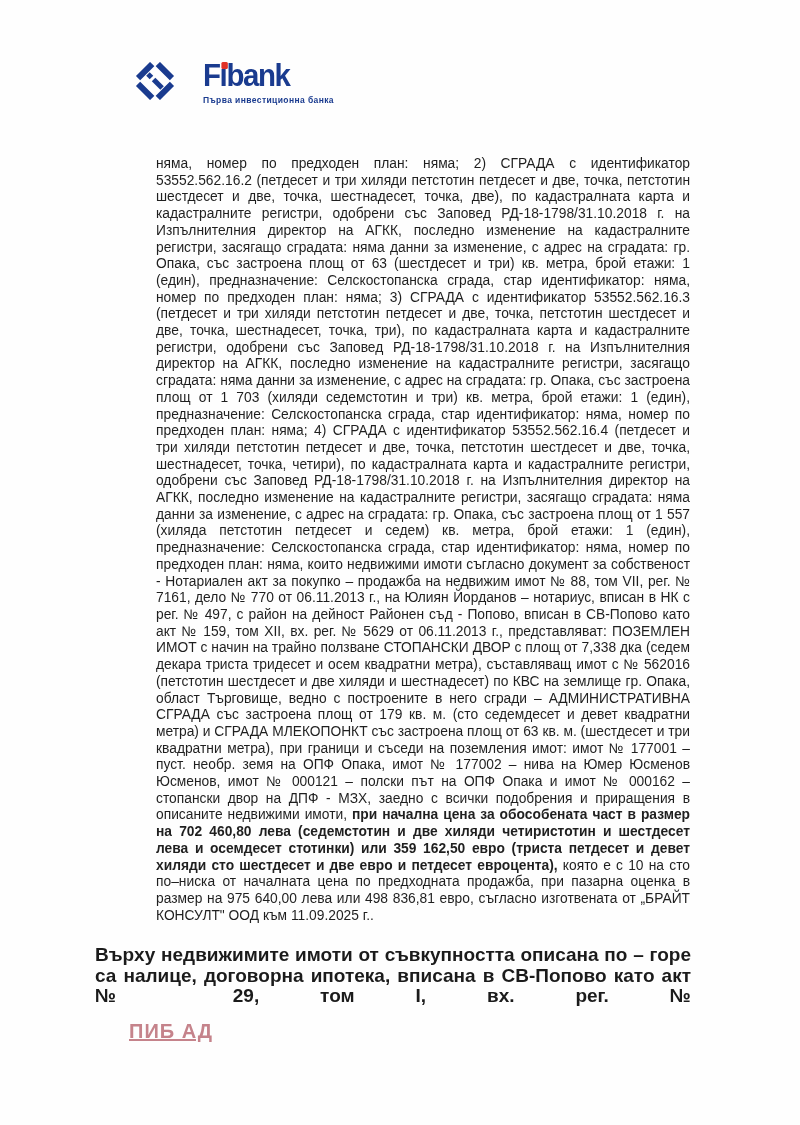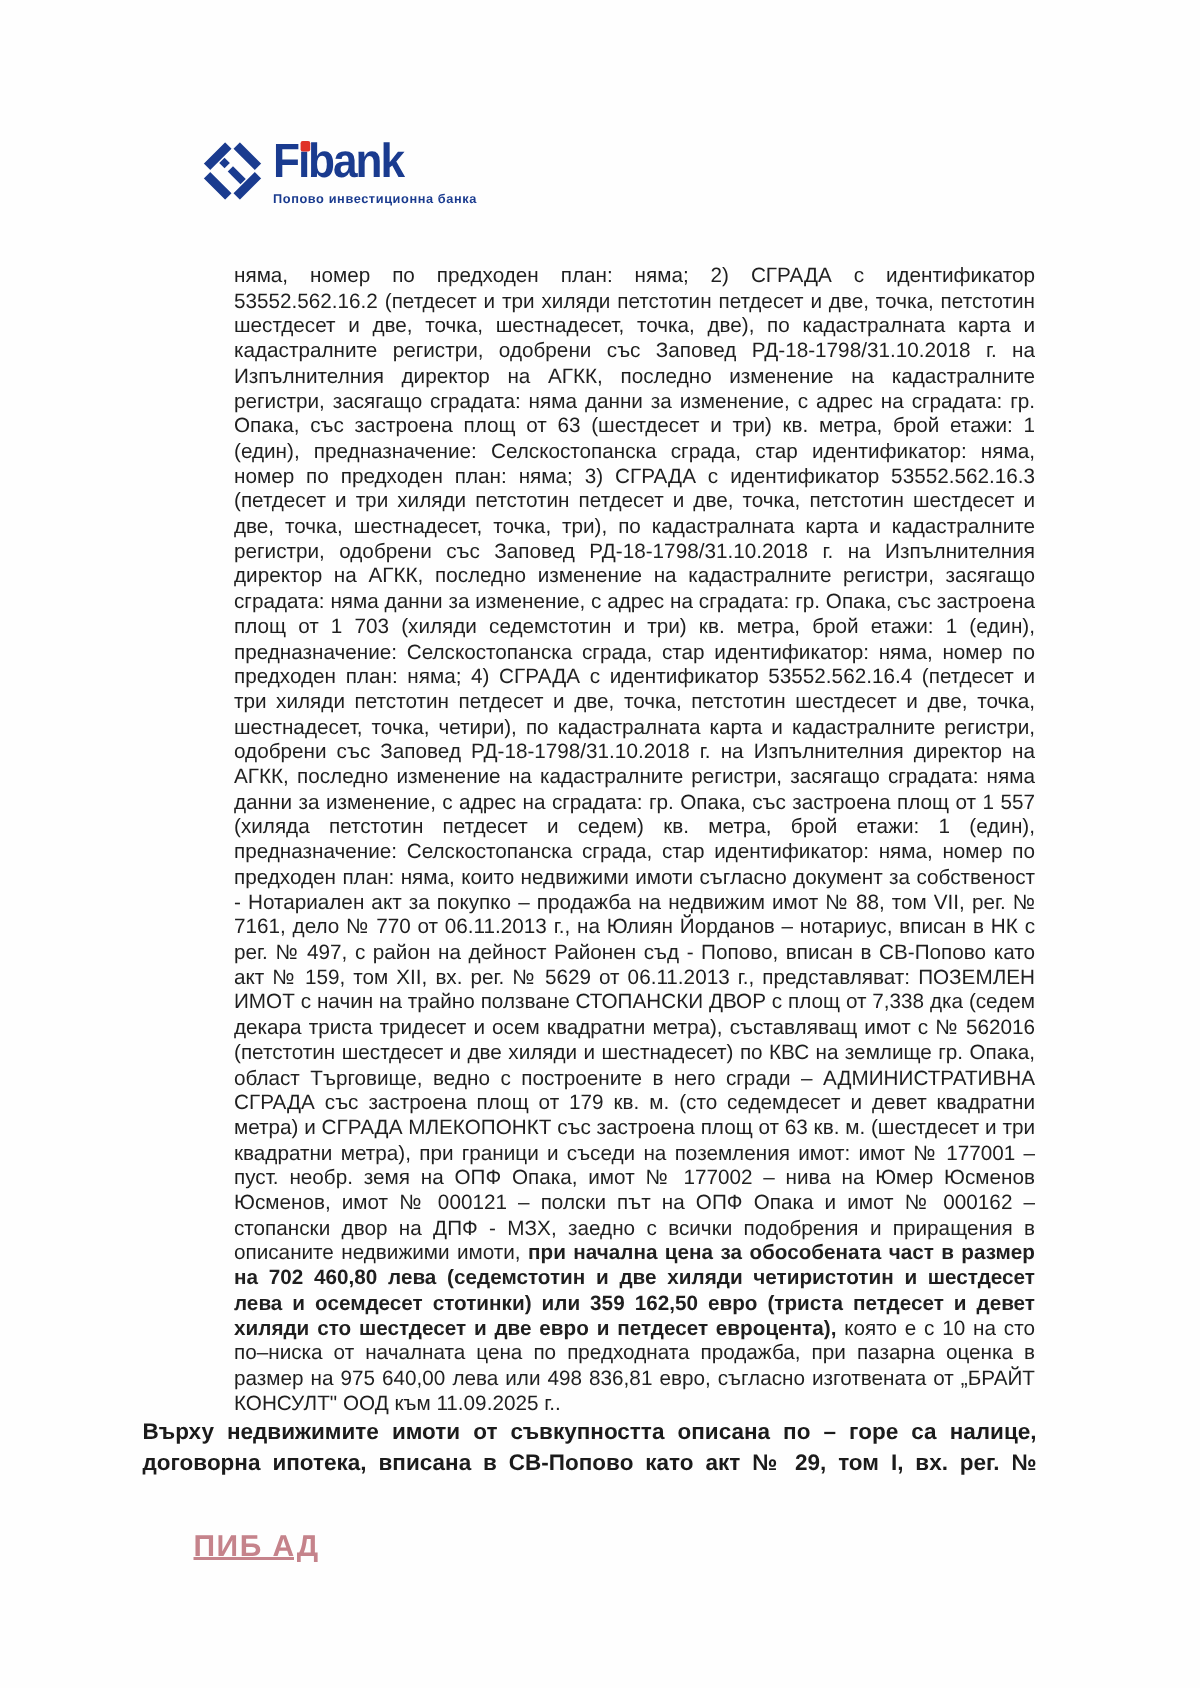--- a/index.html
+++ b/index.html
@@ -8,22 +8,22 @@
     background: #fefefe;
     font-family: "Liberation Sans", sans-serif;
     position: relative;
     overflow: hidden;
     color: #1f1f1f;
   }
   .page { position: absolute; inset: 0; }
 
   
   .logo {
-    position: absolute; left: 132px; top: 90px;
-    display: flex; align-items: center; gap: 4px;
+    position: absolute; left: 132px; top: 58px;
+    display: flex; align-items: flex-start; gap: 25px;
   }
   .logo-icon { position: relative; width: 46px; height: 46px; flex: 0 0 auto; }
   .diamond {
     position: absolute; left: 6px; top: 6px; width: 34px; height: 34px;
     box-sizing: border-box;
     border: 6px solid var(--brand-color, #1a3b8f);
     transform: rotate(45deg);
   }
   .diamond .cut {
     position: absolute; width: 8px; height: 8px; background: #fefefe;
@@ -59,30 +59,29 @@
     color: var(--brand-color, #1a3b8f);
     margin-top: 3px;
   }
 
   
   .body-text {
     position: absolute; left: 156px; top: 156px; width: 534px;
     font-size: 13.8px; line-height: 16.7px;
     text-align: justify;
     hyphens: none;
-    margin-top: 20px;
   }
   .seg { font-weight: normal; }
   .seg.bold { font-weight: bold; }
 
   
   .closing {
     position: absolute; left: 95px; top: 945px; width: 596px;
     margin: 0;
-    font-size: 15px; font-weight: bold; line-height: 20.5px;
+    font-size: 19px; font-weight: bold; line-height: 20.5px;
     text-align: justify; text-align-last: justify;
     color: #1b1b1b;
   }
 
   
   .stamp {
     position: absolute; left: 129px; top: 1020px;
     font-size: 20px; font-weight: bold; letter-spacing: 1px;
     color: var(--stamp-color, #c5838b);
     text-decoration: underline;
@@ -104,21 +103,21 @@
       <div class="inner-i">
         <span class="d"></span>
           <span class="s"></span>
       </div>
     </div>
     <div class="logo-textcol">
       <div class="wordmark">
         <span>Fıbank</span>
         <span class="logo-idot"></span>
       </div>
-      <div class="tagline">Попово инвестиционна банка</div>
+      <div class="tagline">Първа инвестиционна банка</div>
     </div>
   </header>
 
   <main class="body-text"><span class="seg">няма, номер по предходен план: няма; 2) СГРАДА с идентификатор 53552.562.16.2 (петдесет и три хиляди петстотин петдесет и две, точка, петстотин шестдесет и две, точка, шестнадесет, точка, две), по кадастралната карта и кадастралните регистри, одобрени със Заповед РД-18-1798/31.10.2018 г. на Изпълнителния директор на АГКК, последно изменение на кадастралните регистри, засягащо сградата: няма данни за изменение, с адрес на сградата: гр. Опака, със застроена площ от 63 (шестдесет и три) кв. метра, брой етажи: 1 (един), предназначение: Селскостопанска сграда, стар идентификатор: няма, номер по предходен план: няма; 3) СГРАДА с идентификатор 53552.562.16.3 (петдесет и три хиляди петстотин петдесет и две, точка, петстотин шестдесет и две, точка, шестнадесет, точка, три), по кадастралната карта и кадастралните регистри, одобрени със Заповед РД-18-1798/31.10.2018 г. на Изпълнителния директор на АГКК, последно изменение на кадастралните регистри, засягащо сградата: няма данни за изменение, с адрес на сградата: гр. Опака, със застроена площ от 1 703 (хиляди седемстотин и три) кв. метра, брой етажи: 1 (един), предназначение: Селскостопанска сграда, стар идентификатор: няма, номер по предходен план: няма; 4) СГРАДА с идентификатор 53552.562.16.4 (петдесет и три хиляди петстотин петдесет и две, точка, петстотин шестдесет и две, точка, шестнадесет, точка, четири), по кадастралната карта и кадастралните регистри, одобрени със Заповед РД-18-1798/31.10.2018 г. на Изпълнителния директор на АГКК, последно изменение на кадастралните регистри, засягащо сградата: няма данни за изменение, с адрес на сградата: гр. Опака, със застроена площ от 1 557 (хиляда петстотин петдесет и седем) кв. метра, брой етажи: 1 (един), предназначение: Селскостопанска сграда, стар идентификатор: няма, номер по предходен план: няма, които недвижими имоти съгласно документ за собственост - Нотариален акт за покупко – продажба на недвижим имот № 88, том VII, рег. № 7161, дело № 770 от 06.11.2013 г., на Юлиян Йорданов – нотариус, вписан в НК с рег. № 497, с район на дейност Районен съд - Попово, вписан в СВ-Попово като акт № 159, том XII, вх. рег. № 5629 от 06.11.2013 г., представляват: ПОЗЕМЛЕН ИМОТ с начин на трайно ползване СТОПАНСКИ ДВОР с площ от 7,338 дка (седем декара триста тридесет и осем квадратни метра), съставляващ имот с № 562016 (петстотин шестдесет и две хиляди и шестнадесет) по КВС на землище гр. Опака, област Търговище, ведно с построените в него сгради – АДМИНИСТРАТИВНА СГРАДА със застроена площ от 179 кв. м. (сто седемдесет и девет квадратни метра) и СГРАДА МЛЕКОПОНКТ със застроена площ от 63 кв. м. (шестдесет и три квадратни метра), при граници и съседи на поземления имот: имот № 177001 – пуст. необр. земя на ОПФ Опака, имот № 177002 – нива на Юмер Юсменов Юсменов, имот № 000121 – полски път на ОПФ Опака и имот № 000162 – стопански двор на ДПФ - МЗХ, заедно с всички подобрения и приращения в описаните недвижими имоти, </span><span class="seg bold">при начална цена за обособената част в размер на 702 460,80 лева (седемстотин и две хиляди четиристотин и шестдесет лева и осемдесет стотинки) или 359 162,50 евро (триста петдесет и девет хиляди сто шестдесет и две евро и петдесет евроцента), </span><span class="seg">която е с 10 на сто по–ниска от началната цена по предходната продажба, при пазарна оценка в размер на 975 640,00 лева или 498 836,81 евро, съгласно изготвената от „БРАЙТ КОНСУЛТ" ООД към 11.09.2025 г..</span></main>
 
   <p class="closing">Върху недвижимите имоти от съвкупността описана по – горе са налице, договорна ипотека, вписана в СВ-Попово като акт № 29, том I, вх. рег. №</p>
 
   <div class="stamp">ПИБ АД</div>
 
 </div>

